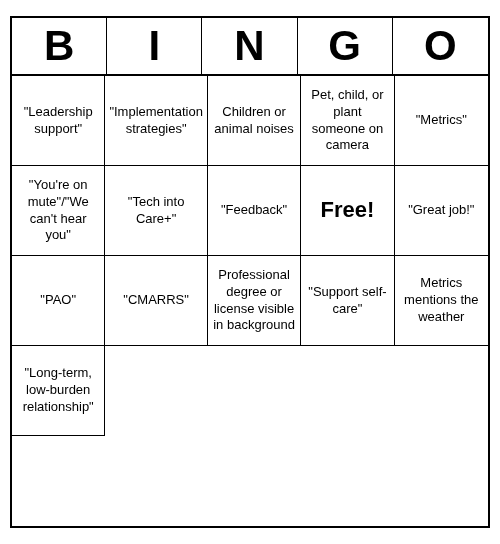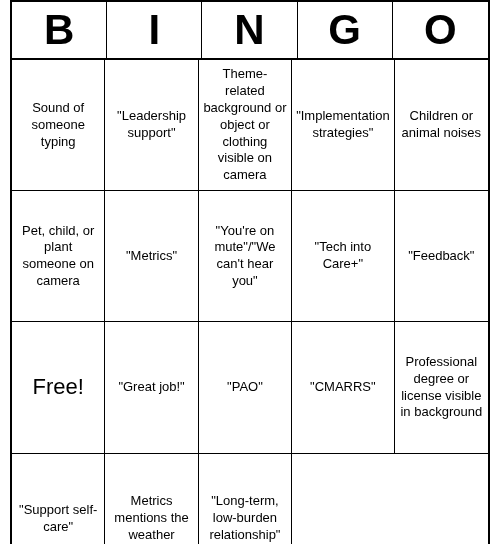--- a/index.html
+++ b/index.html
@@ -50,48 +50,42 @@
     }
     .bingo-cell:nth-child(5n) {
       border-right: none;
       justify-content: center;
     }
     .bingo-cell:nth-child(n+21) {
       border-bottom: none;
     }
     .bingo-cell.free {
       font-size: 22px;
-      font-weight: normal;
+      font-weight: bold;
       justify-content: center;
     }
     .cell-text {
       display: block;
     }
   </style>
 </head>
 <body>
 
 <div class="bingo-card">
   <div class="bingo-header">
     <div class="bingo-header-cell">B</div>
     <div class="bingo-header-cell">I</div>
     <div class="bingo-header-cell">N</div>
     <div class="bingo-header-cell">G</div>
     <div class="bingo-header-cell">O</div>
   </div>
   <div class="bingo-grid">
 
     <div class="bingo-cell">
-        <span class="cell-text">Sound of someone typing</span>
-      </div>
-    <div class="bingo-cell">
         <span class="cell-text">"Leadership support"</span>
-      </div>
-    <div class="bingo-cell">
-        <span class="cell-text">Theme-related background or object or clothing visible on camera</span>
       </div>
     <div class="bingo-cell">
         <span class="cell-text">"Implementation strategies"</span>
       </div>
     <div class="bingo-cell">
         <span class="cell-text">Children or animal noises</span>
       </div>
 
     <div class="bingo-cell">
         <span class="cell-text">Pet, child, or plant someone on camera</span>

